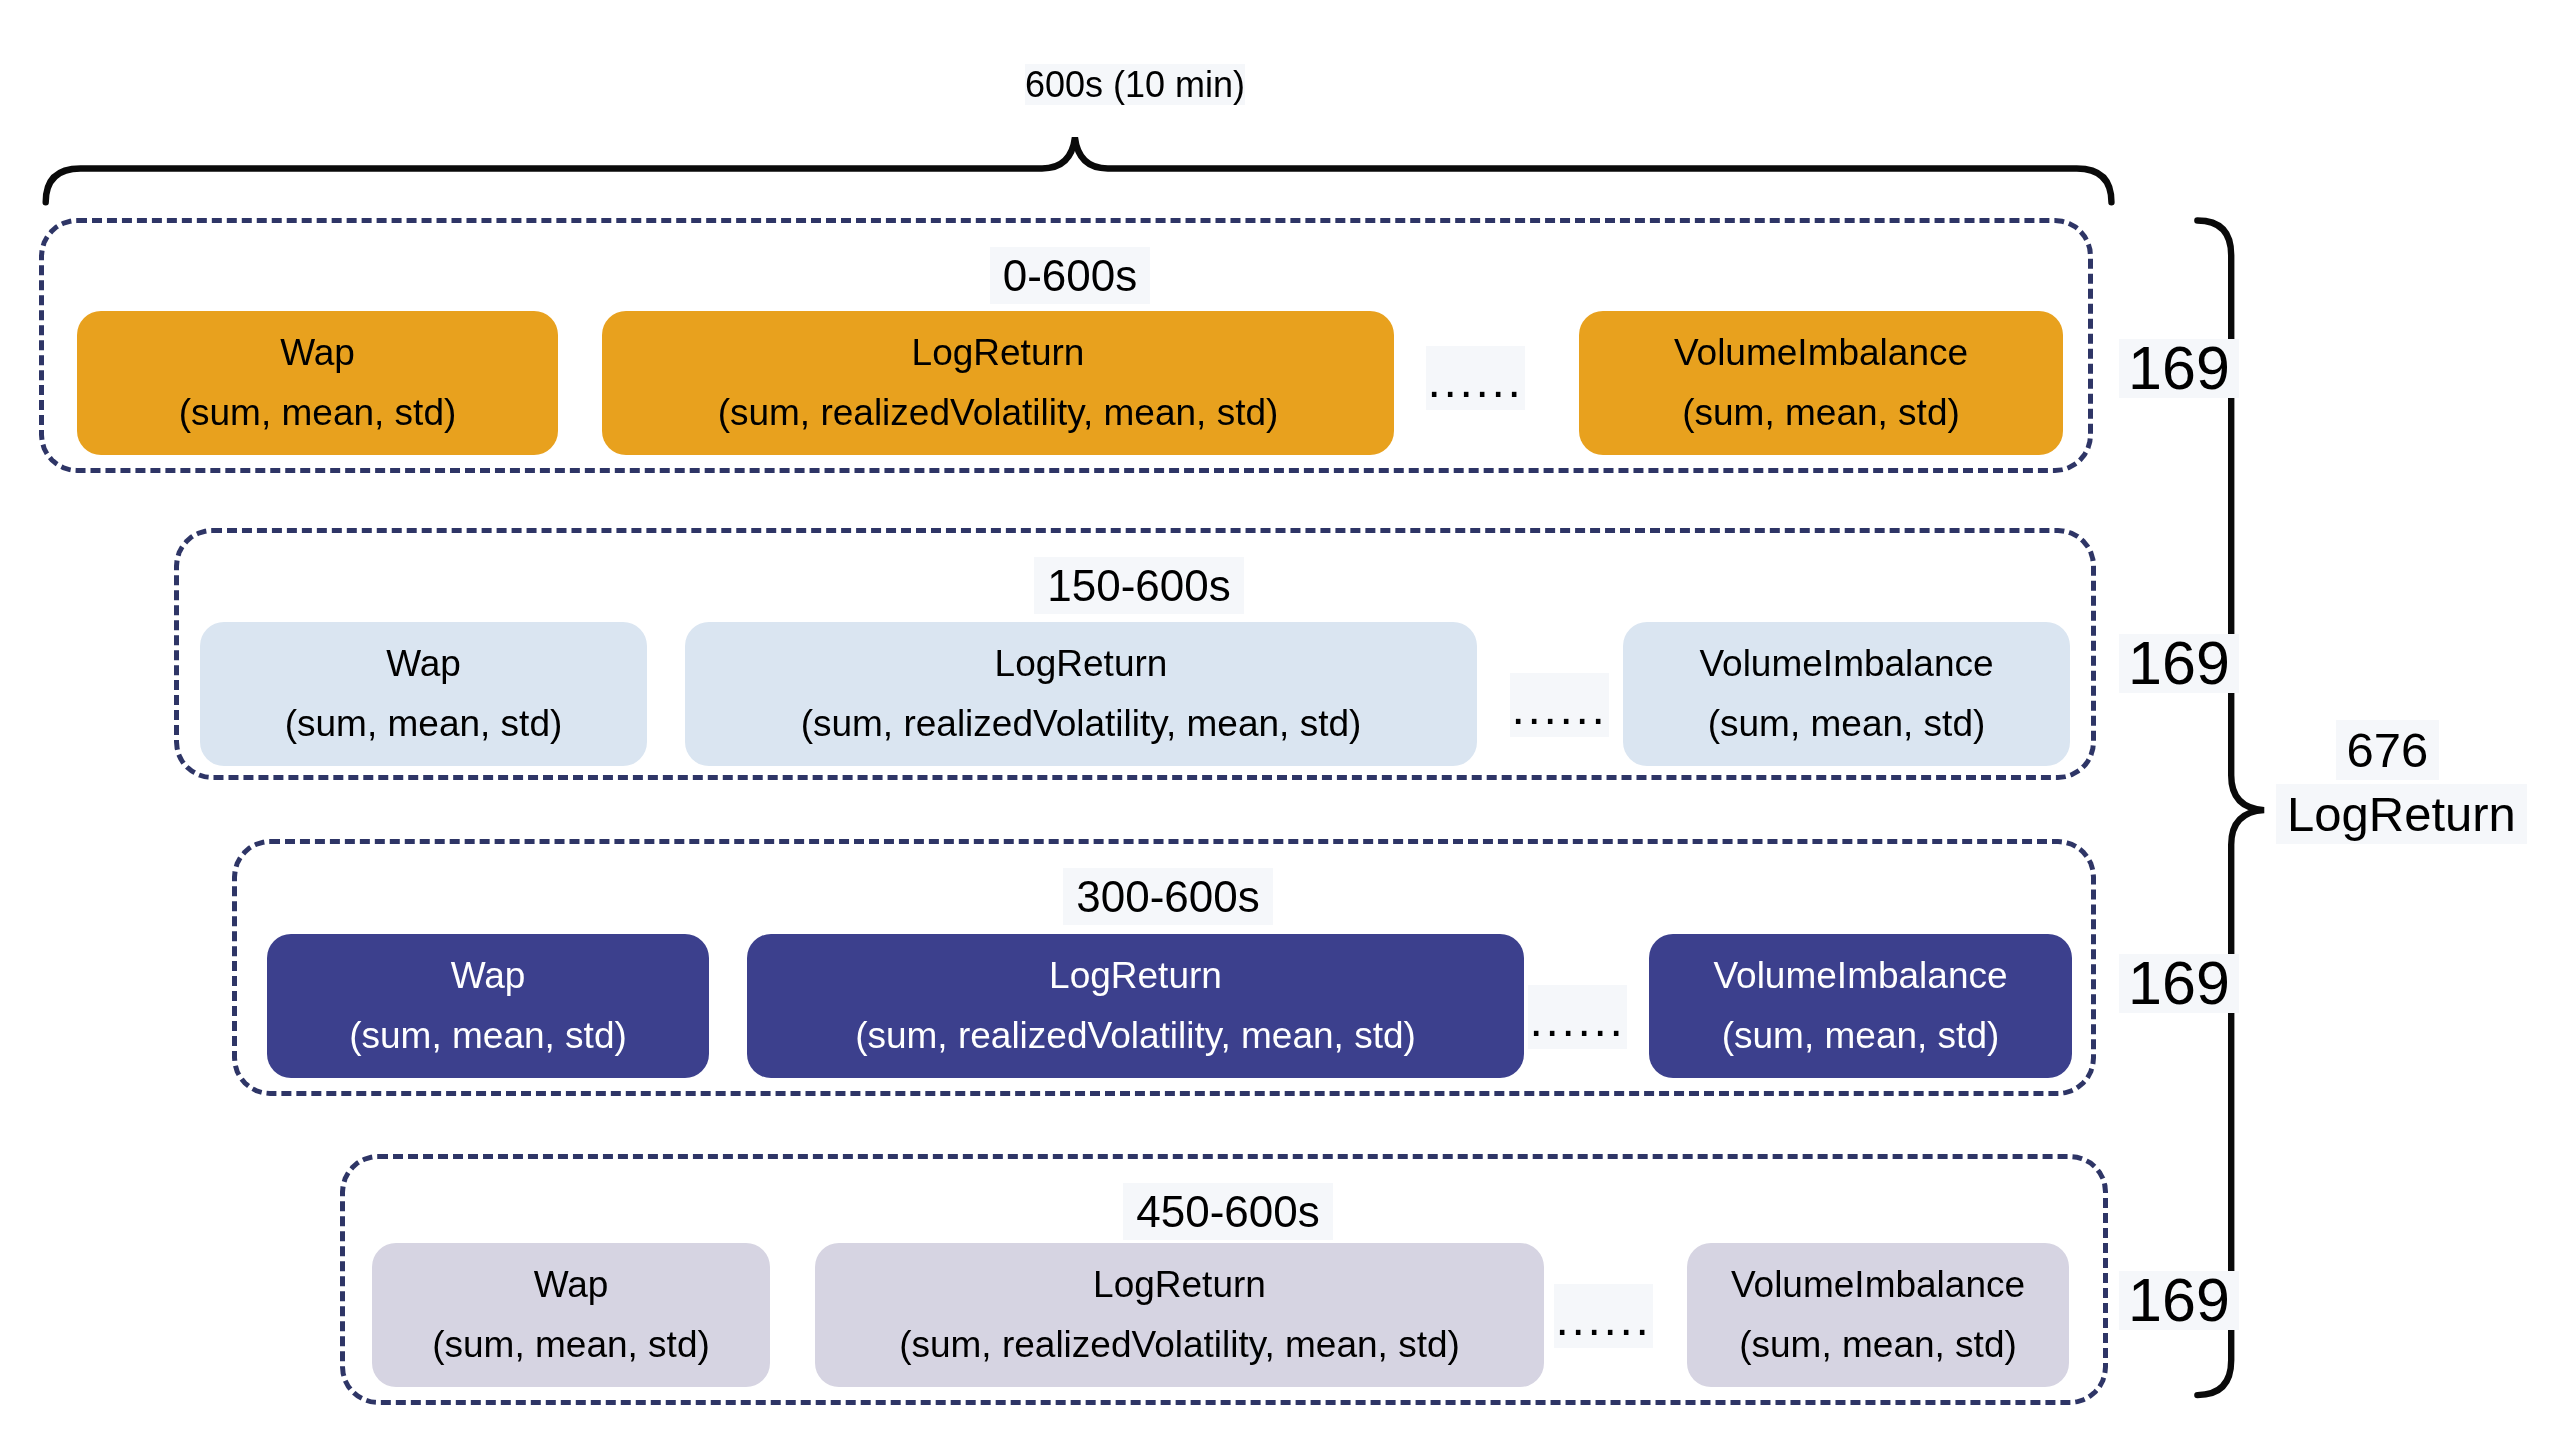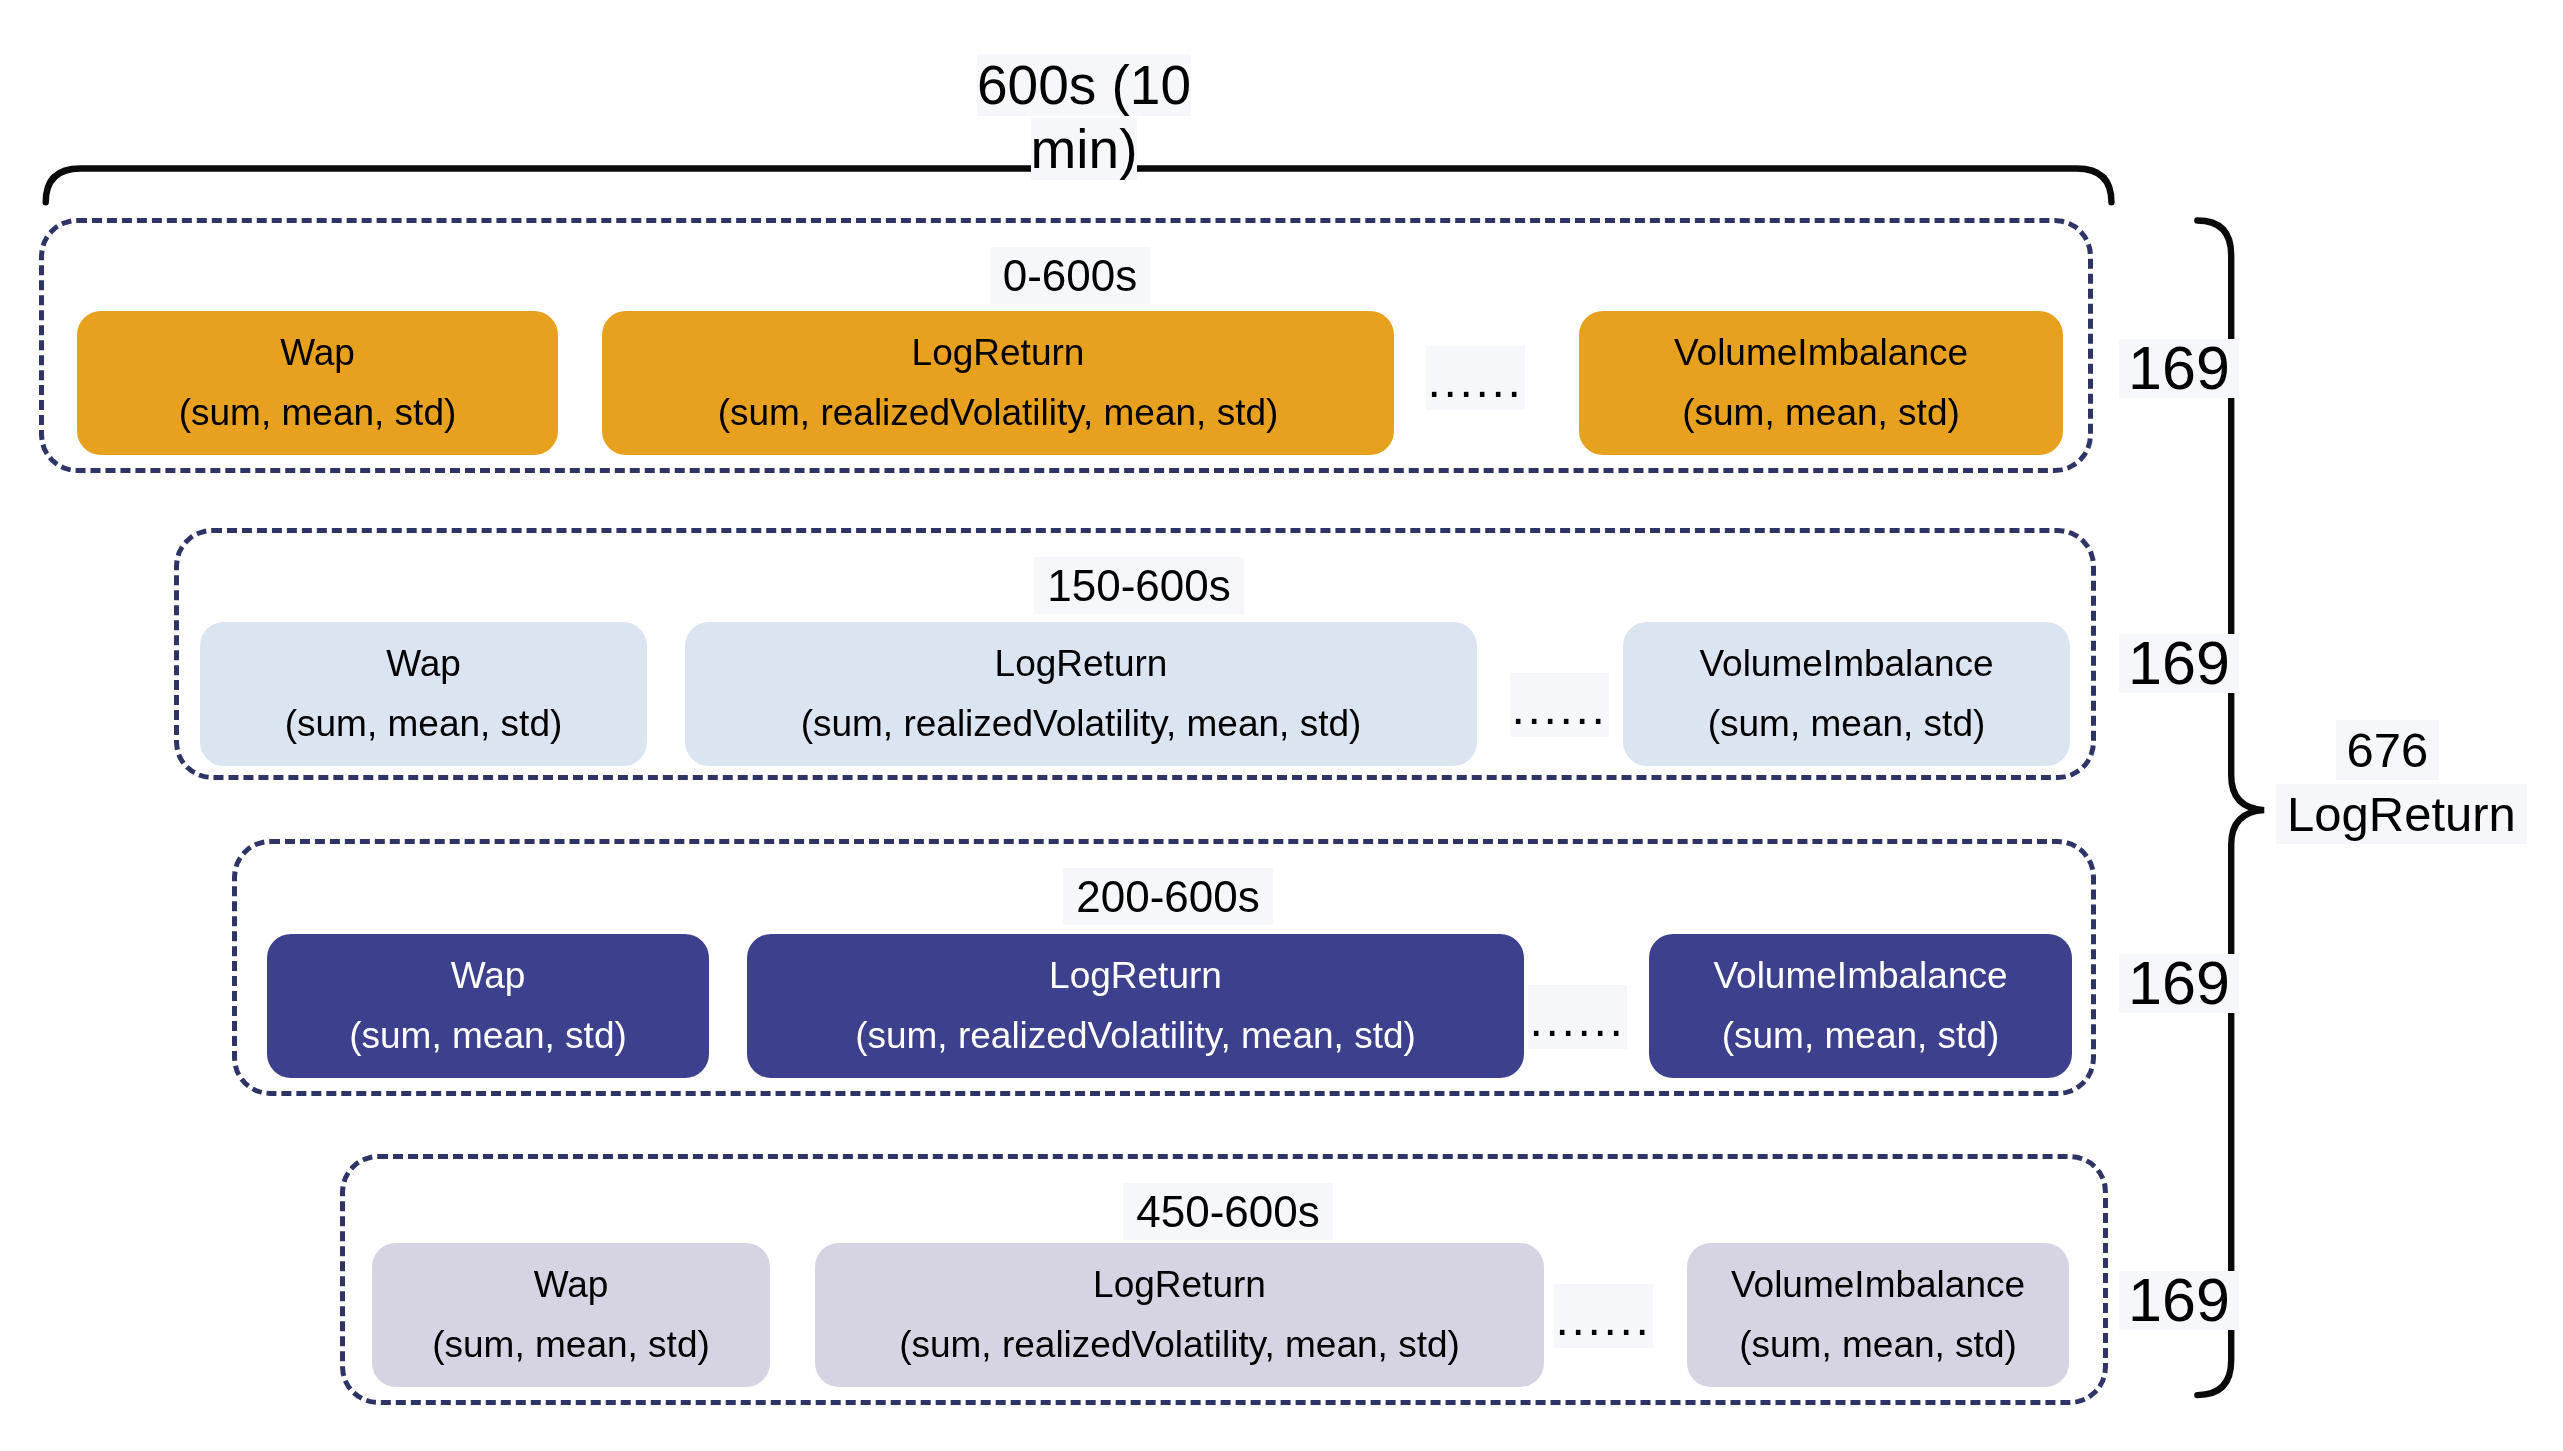--- a/index.html
+++ b/index.html
@@ -29,22 +29,22 @@
     position:absolute;height:64px;width:99px;
     display:flex;align-items:flex-end;justify-content:center;
     font-size:48px;line-height:59px;letter-spacing:2.7px;
   }
   .count{
     position:absolute;left:2119px;width:102px;text-align:center;
     font-size:61px;line-height:59px;
   }
   .count span{display:inline-block;padding:0 9.1px;}
   .top-label{
-    position:absolute;left:923px;width:322px;top:53px;text-align:center;
-    font-size:55px;line-height:64px;
+    position:absolute;left:923px;width:322px;top:53px;text-align:right;
+    font-size:36px;line-height:64px;
   }
   .total{
     position:absolute;left:2276px;width:223px;text-align:center;
     font-size:49px;line-height:60px;
   }
   .total div{margin-bottom:3.7px;}
   .total span{display:inline-block;padding:0 11px;}
   svg.braces{position:absolute;left:0;top:0;}
 </style>
 </head>
@@ -103,21 +103,21 @@
 <div class="fbox" style="left: 1623px; top: 622px; width: 447px; background-color: rgb(218, 229, 241); color: rgb(0, 0, 0);">
   <div class="t">VolumeImbalance</div>
   <div class="s">(sum, mean, std)</div>
 </div>
 <div class="count" style="top:634px;">
   <span class="hl">169</span>
 </div>
 
 <div class="frame" style="left: 232px; top: 839px; width: 1854px; height: 247px; border-color: rgb(46, 53, 102);">
   <div class="window-label">
-    <span class="hl">200-600s</span>
+    <span class="hl">300-600s</span>
   </div>
 </div>
 <div class="fbox" style="left: 267px; top: 934px; width: 442px; background-color: rgb(60, 64, 141); color: rgb(255, 255, 255);">
   <div class="t">Wap</div>
   <div class="s">(sum, mean, std)</div>
 </div>
 <div class="fbox" style="left: 747px; top: 934px; width: 777px; background-color: rgb(60, 64, 141); color: rgb(255, 255, 255);">
   <div class="t">LogReturn</div>
   <div class="s">(sum, realizedVolatility, mean, std)</div>
 </div>

